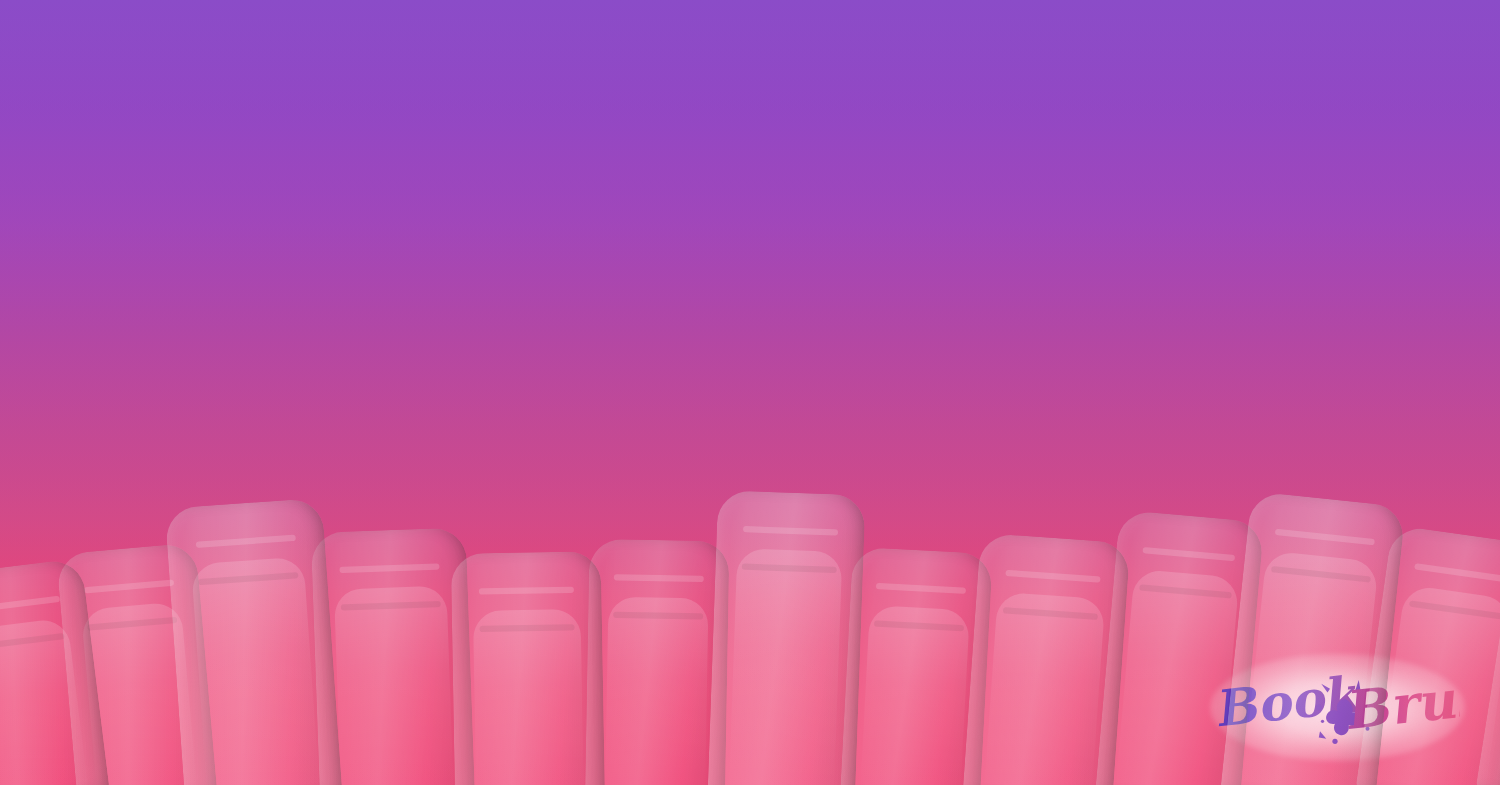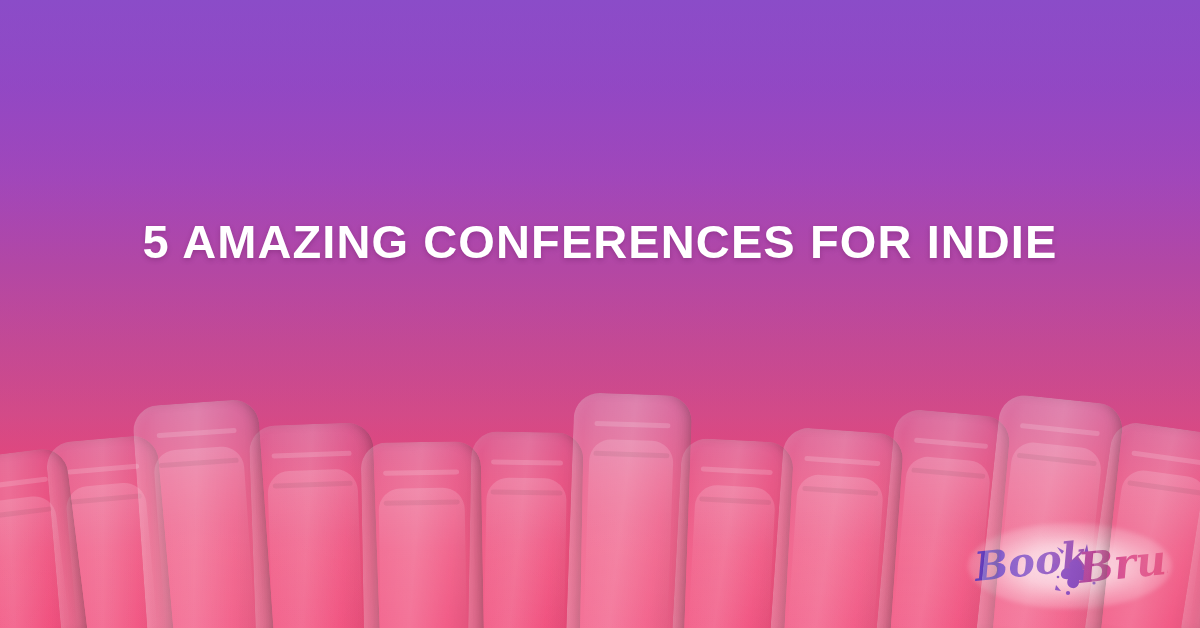--- a/index.html
+++ b/index.html
@@ -209,21 +209,20 @@
           <div class="band b2" style="top: 58px;"></div>
         </div>
         <div class="book" style="left: 1200px; width: 110px; height: 196px; transform: rotate(9deg); transform-origin: 50% 100%; background-color: rgba(255, 255, 255, 0.06); z-index: 2;"></div>
       </div>
   </div>
 
   <div class="gradient-wash-solid"></div>
   <div class="gradient-wash" style="opacity:.42"></div>
 
   <div class="headline">
-    <span class="line">5 AMAZING CONFERENCES FOR INDIE</span>
   </div>
 
   <div class="logo-wrap">
     <div class="logo-glow"></div>
     <svg class="logo-svg" width="196" height="82" viewBox="0 0 196 82">
       <defs>
         <linearGradient id="gradBook" x1="0" y1="0" x2="1" y2="0">
           <stop offset="0%" stop-color="#4a1fb8"></stop>
           <stop offset="55%" stop-color="#6a22b2"></stop>
           <stop offset="100%" stop-color="#8a2196"></stop>

